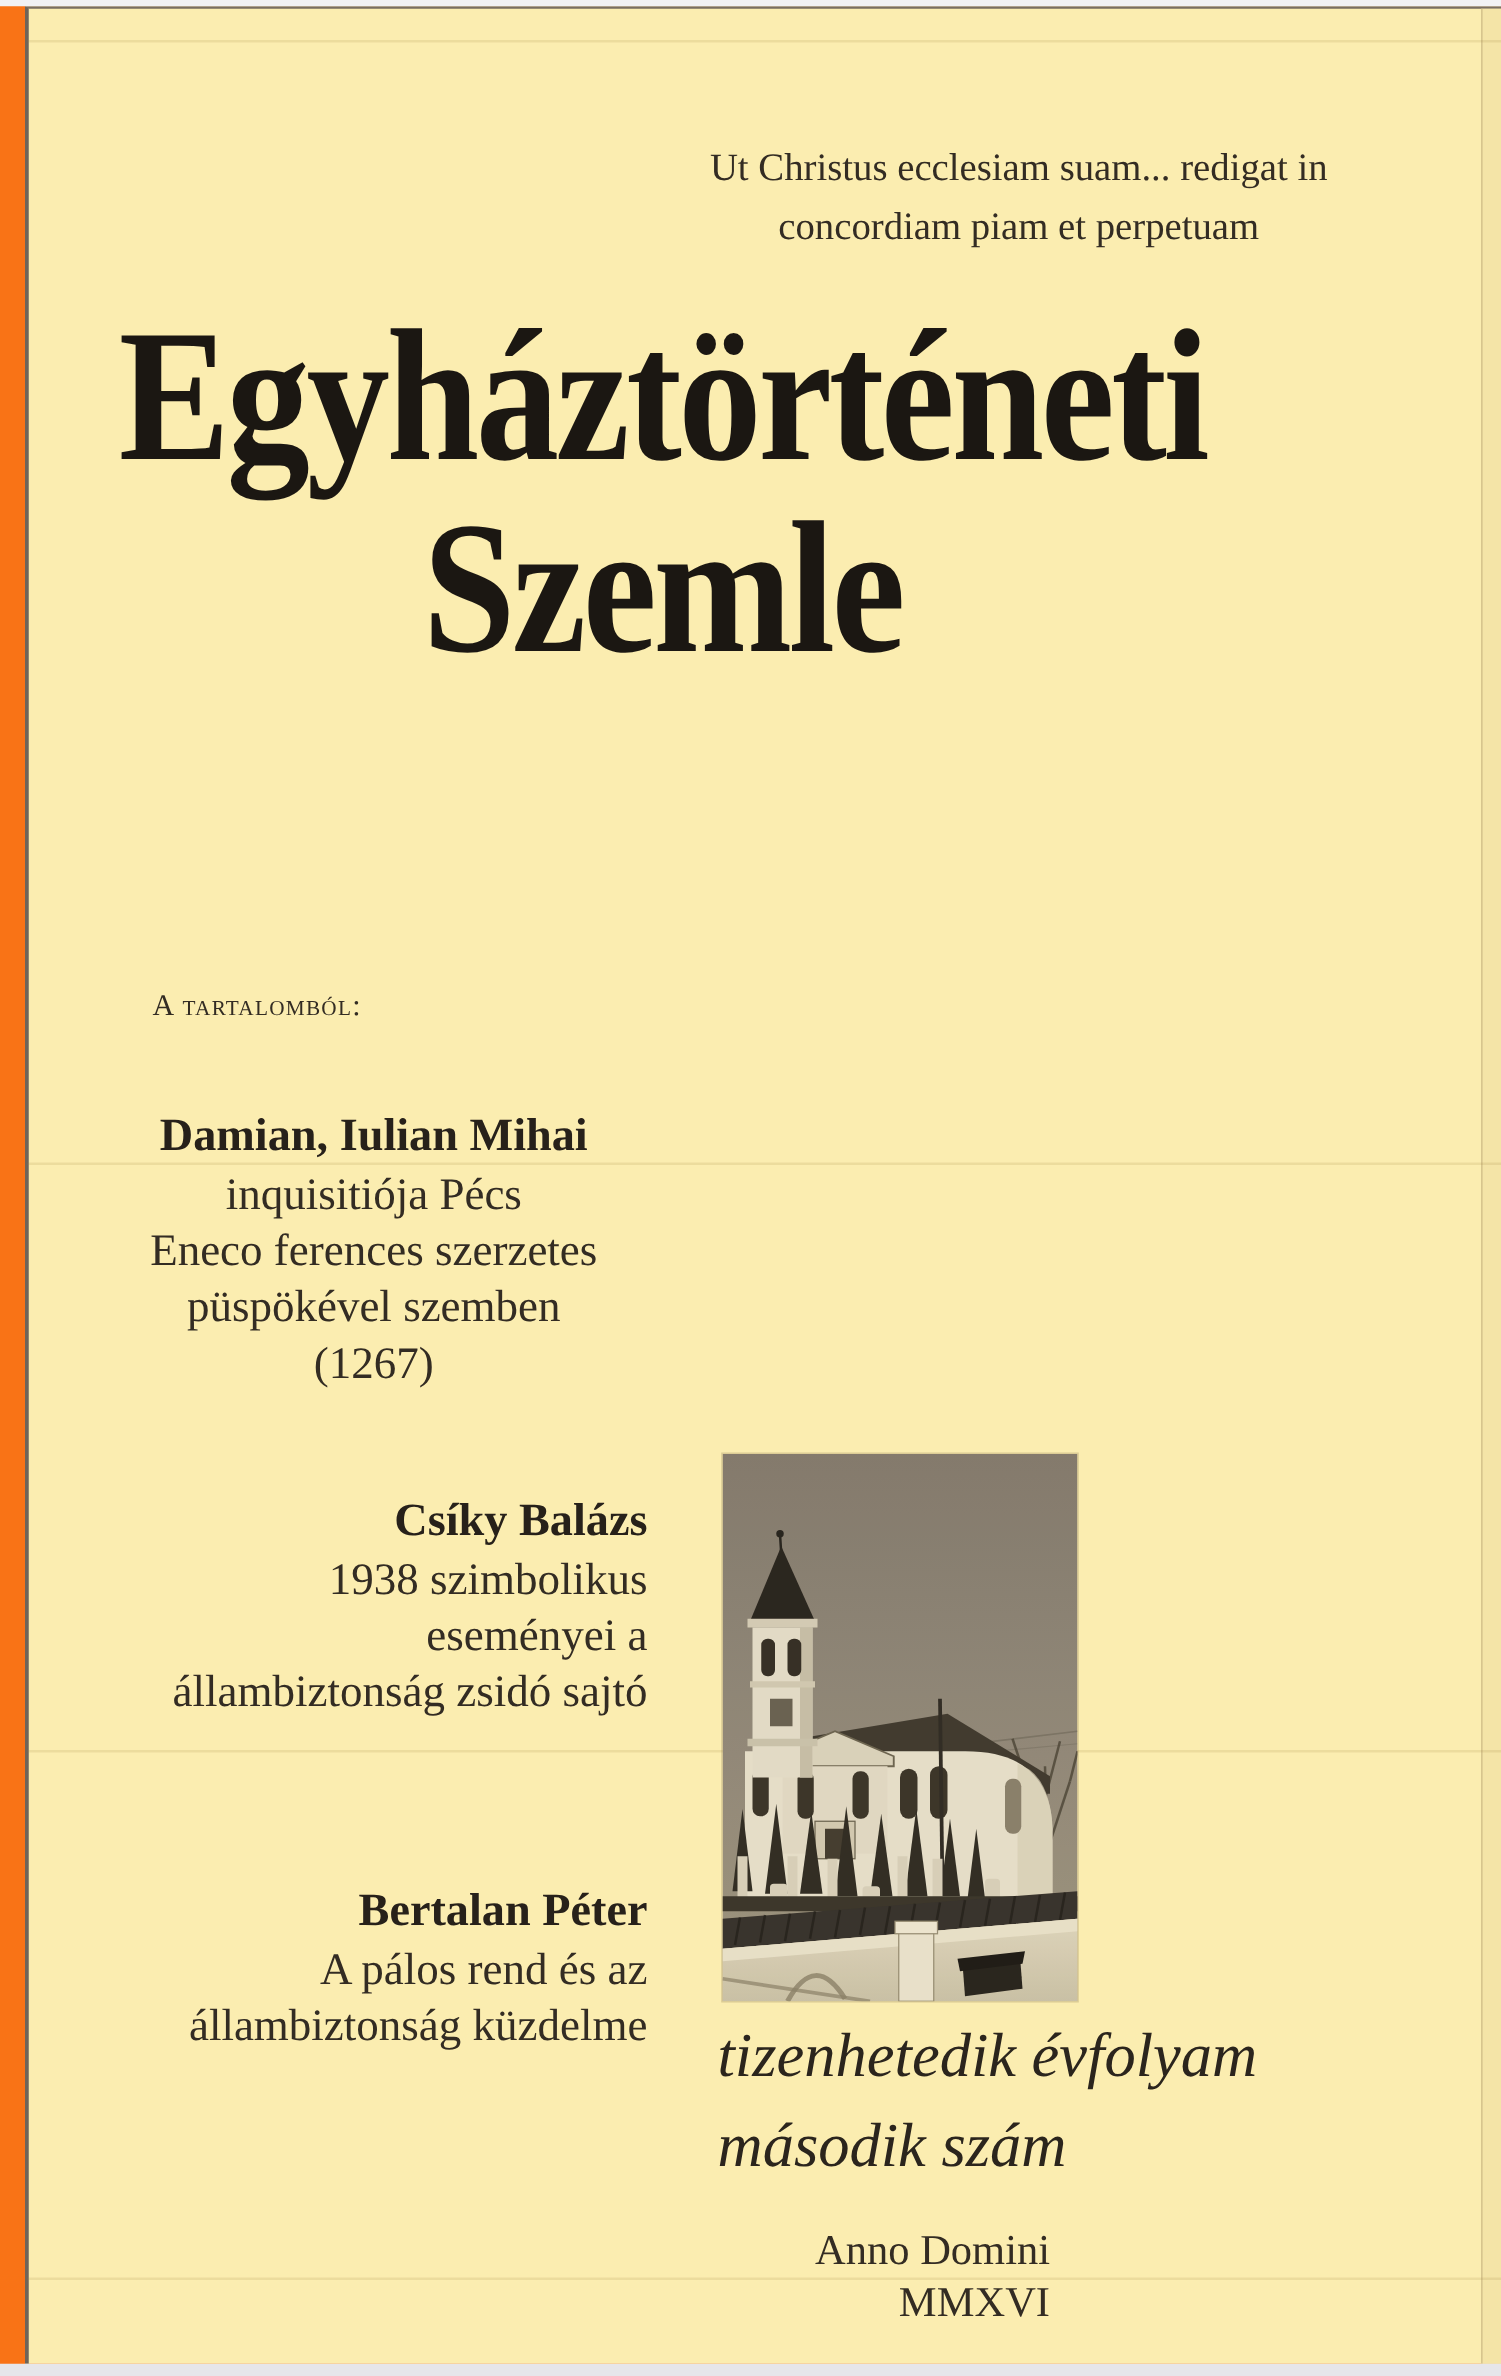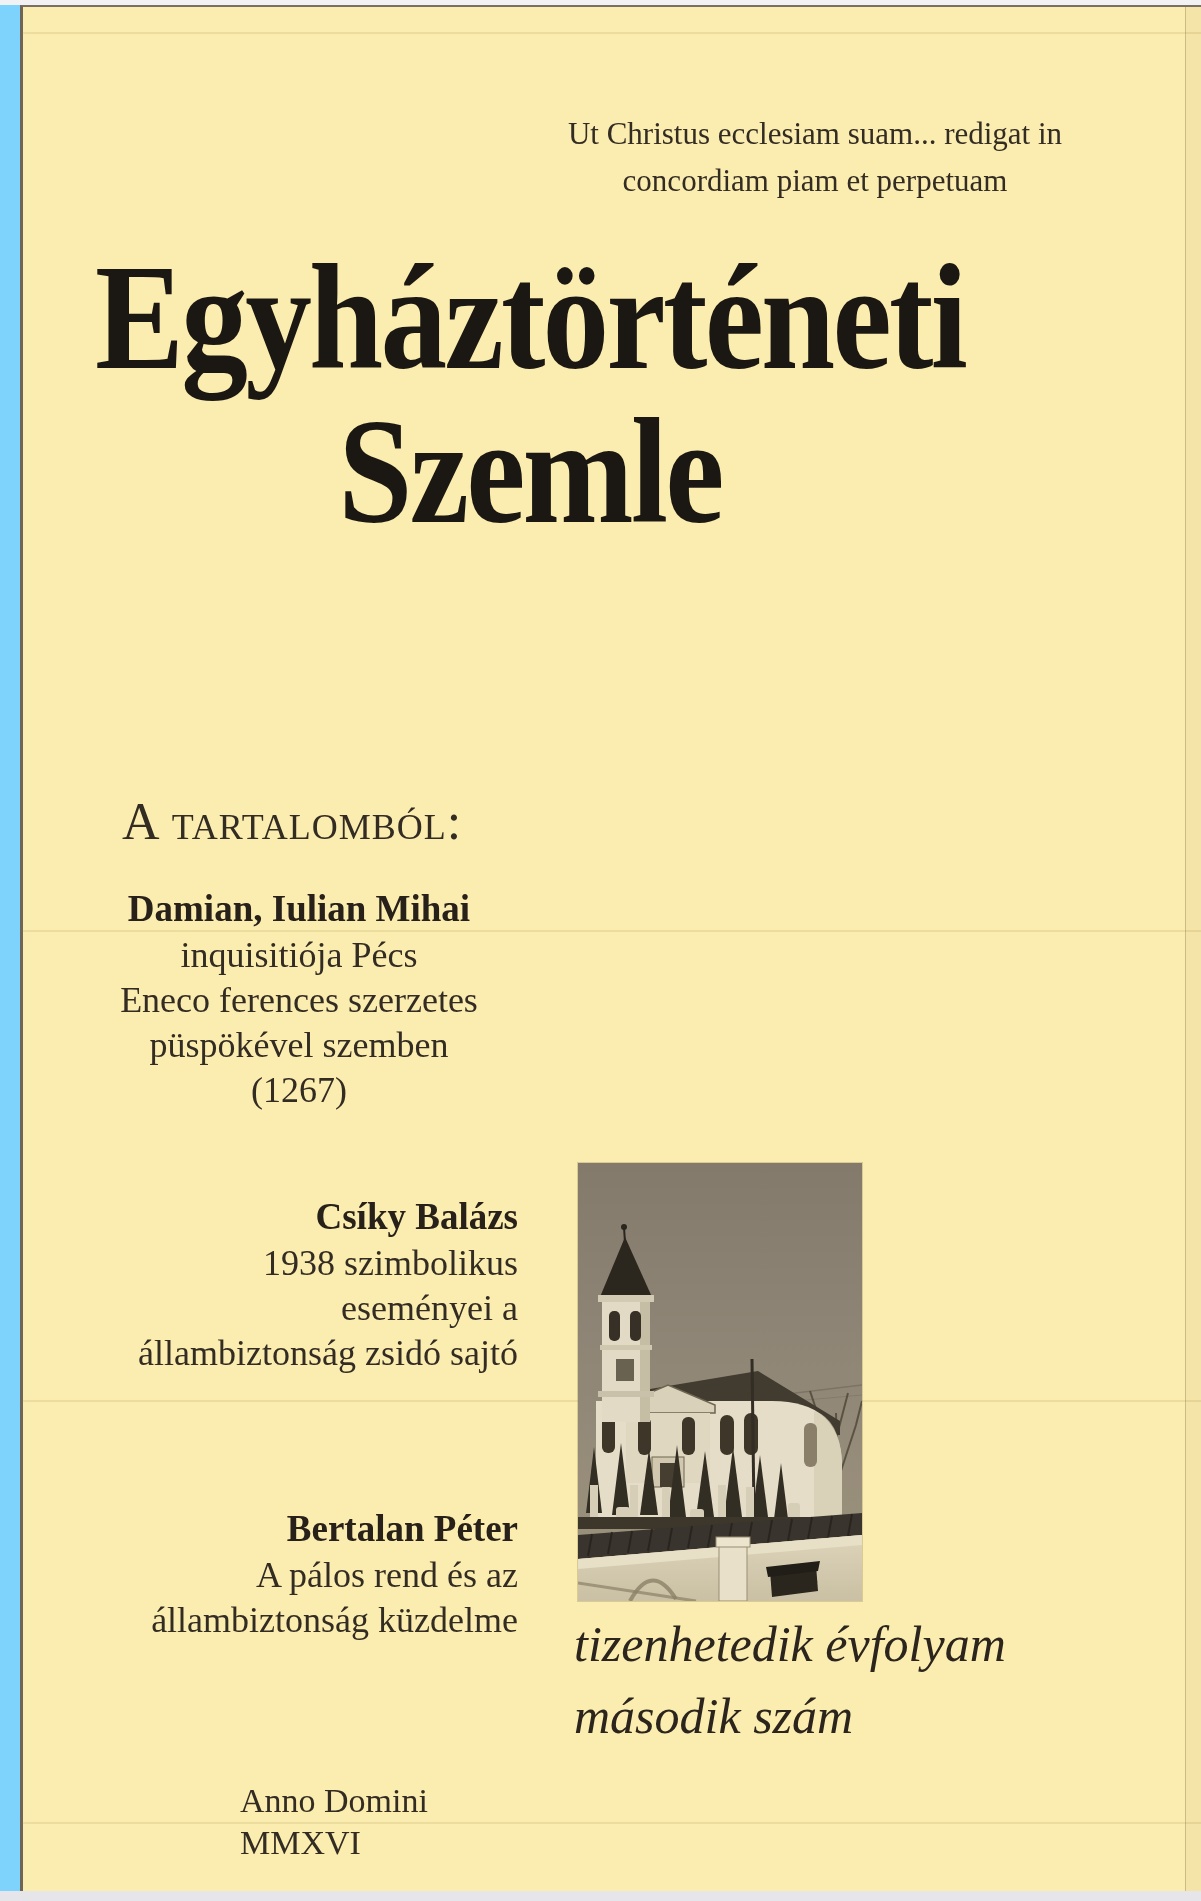--- a/index.html
+++ b/index.html
@@ -1,18 +1,18 @@
 <!DOCTYPE html>
 <html><head>
 <meta charset="utf-8">
 <style>
   html,body{margin:0;padding:0;background:#d9d9de;}
   #canvas{
     position:relative;width:1201px;height:1901px;overflow:hidden;
-    background:#7dd3fc;
+    background:#f97316;
     font-family:"Liberation Serif", serif;
     color:#2e2820;
   }
   
   .page{
     position:absolute;left:20px;top:5px;width:1181px;height:1886px;
     background:#fbedb0;
     border-left:3px solid #6f6459;
     border-top:2px solid #7a6f62;
     box-sizing:border-box;
@@ -35,21 +35,21 @@
     position:absolute;left:0;top:240px;width:1060px;
     text-align:center;font-weight:bold;color:#1b1712;
     font-size:145px;line-height:148px;letter-spacing:-3px;
     transform:scale(.92,1.04);transform-origin:530px 0;
     white-space:nowrap;
   }
   .title div{margin:0;}
   
   .contents-label{
     position:absolute;left:122px;top:792px;
-    font-variant:small-caps;font-size:52px;color:#332c23;letter-spacing:1px;
+    font-variant:small-caps;font-size:24px;color:#332c23;letter-spacing:1px;
   }
   
   .article{
     position:absolute;left:80px;width:438px;text-align:right;
     font-size:36px;line-height:45px;color:#332c23;
   }
   .article .author{font-weight:bold;font-size:37px;margin-bottom:2px;color:#27211a;}
   #article-1{top:886px;text-align:center;}
   #article-2{top:1194px;}
   #article-3{top:1506px;}
@@ -60,21 +60,21 @@
   }
   .photo svg{display:block;}
   
   .issue{
     position:absolute;left:574px;top:1608px;width:560px;
     font-style:italic;font-size:50px;line-height:72px;color:#2b251d;
   }
   
   .imprint{
     position:absolute;left:240px;top:1780px;width:600px;
-    text-align:left;font-size:34px;line-height:42px;color:#332c23;
+    text-align:right;font-size:34px;line-height:42px;color:#332c23;
   }
   
   .bottom-strip{
     position:absolute;left:0;top:1891px;width:1201px;height:10px;background:#e6e6ea;
   }
   .top-strip{
     position:absolute;left:0;top:0;width:1201px;height:5px;background:#f2f2f4;
   }
 </style>
 </head>

